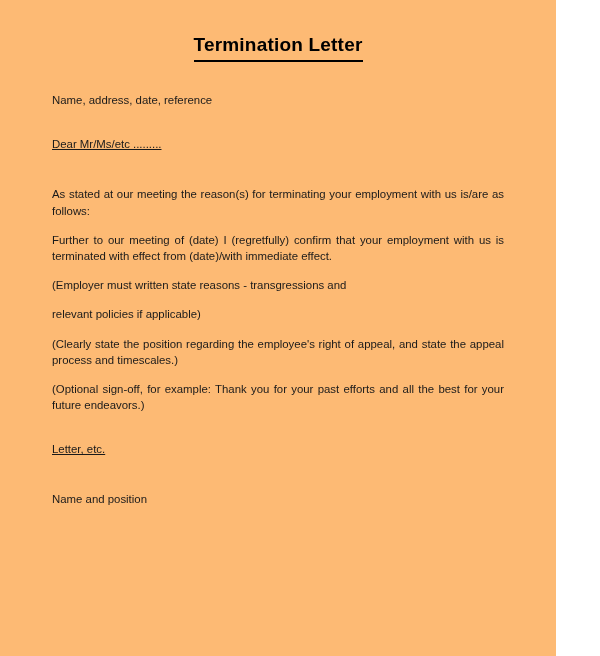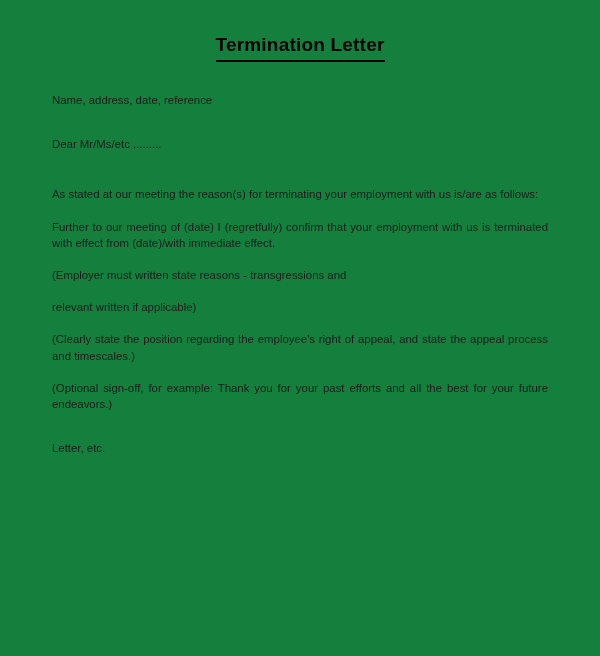--- a/index.html
+++ b/index.html
@@ -8,25 +8,25 @@
   }
   body {
     width: 600px;
     height: 656px;
     background: #ffffff;
     font-family: "Liberation Sans", sans-serif;
     color: #111111;
     overflow: hidden;
   }
   .page {
-    width: 600px;
+    width: 556px;
     height: 656px;
     box-sizing: border-box;
     padding: 26px 52px 10px 52px;
-    background: #15803d;
+    background: #fdba74;
     position: relative;
   }
   .doc-title {
     text-align: center;
     font-size: 19px;
     font-weight: bold;
     letter-spacing: 0.2px;
     margin: 8px 0 0 0;
     padding-bottom: 4px;
     color: #000000;
@@ -34,31 +34,32 @@
     border-bottom: 2px solid #000000;
   }
   .title-wrap {
     text-align: center;
     margin-bottom: 30px;
   }
   .line {
     font-size: 11.4px;
     line-height: 1.42;
     color: #1a1a1a;
-    margin: 16px 0 16px 0;
+    margin: 4px 0 16px 0;
   }
   .line.justified {
     text-align: justify;
     text-justify: inter-word;
   }
   .gap-lg {
     margin-bottom: 28px;
   }
   .gap-xl {
     margin-bottom: 34px;
+    text-decoration: underline;
   }
   .gap-md {
     margin-bottom: 13px;
   }
 </style>
 </head>
 <body>
 
 <div class="page">
 
@@ -69,25 +70,26 @@
   <p class="line gap-lg">Name, address, date, reference</p>
 
   <p class="line gap-xl">Dear Mr/Ms/etc .........</p>
 
   <p class="line justified gap-md">As stated at our meeting the reason(s) for terminating your employment with us is/are as follows:</p>
 
   <p class="line justified gap-md">Further to our meeting of (date) I (regretfully) confirm that your employment with us is terminated with effect from (date)/with immediate effect.</p>
 
   <p class="line gap-md">(Employer must written state reasons - transgressions and</p>
 
-  <p class="line gap-md">relevant written if applicable)</p>
+  <p class="line gap-md">relevant policies if applicable)</p>
 
 
 
 
   <p class="line justified gap-md">(Clearly state the position regarding the employee's right of appeal, and state the appeal process and timescales.)</p>
 
   <p class="line justified gap-lg">(Optional sign-off, for example: Thank you for your past efforts and all the best for your future endeavors.)</p>
 
   <p class="line gap-xl">Letter, etc.</p>
 
+  <p class="line">Name and position</p>
 
 </div>
 
 </body></html>

